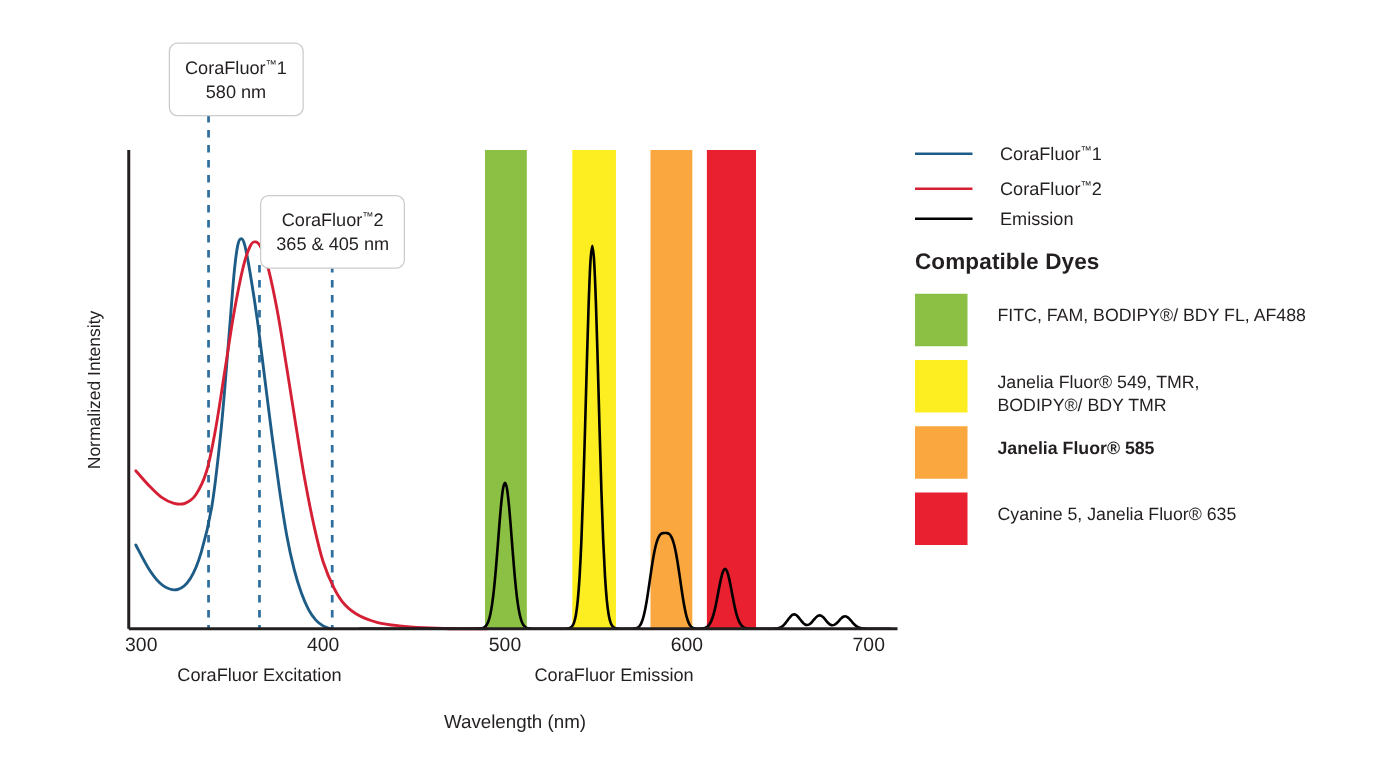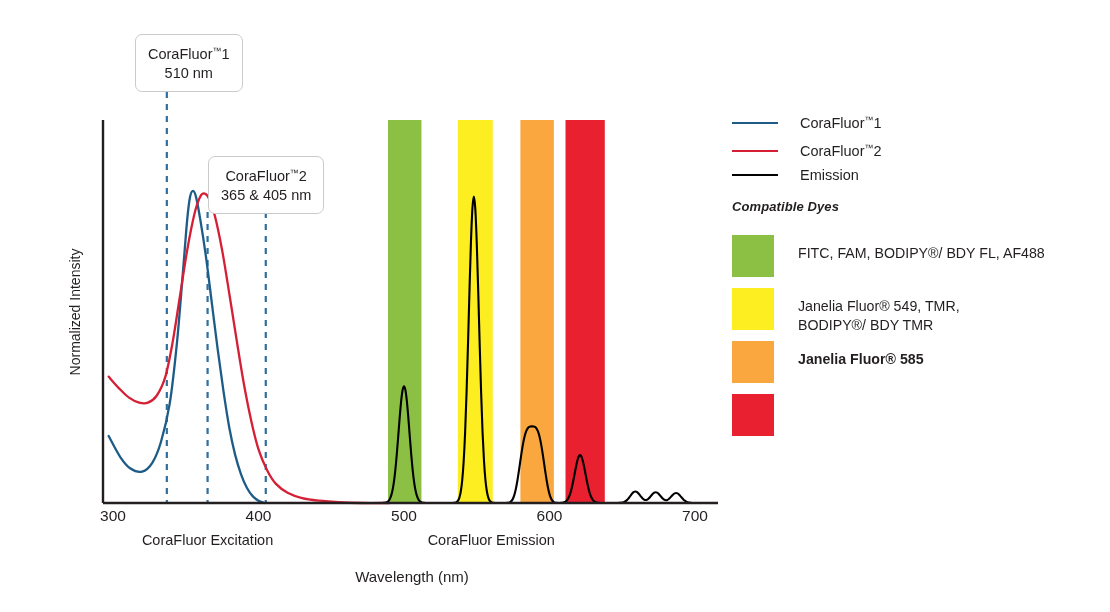--- a/index.html
+++ b/index.html
@@ -122,25 +122,24 @@
     margin-left: 22px;
     font-size: 14.5px;
     color: #231f20;
     white-space: nowrap;
   }
 
   #dyes-heading {
     position: absolute;
     left: 2px;
     top: 199px;
-    font-size: 13px;
+    font-size: 18px;
     font-weight: bold;
     color: #231f20;
     letter-spacing: 0.1px;
-    font-style: italic;
   }
 
   .dye-row {
     position: absolute;
     left: 0;
     display: flex;
     align-items: flex-start;
   }
   .dye-swatch {
     width: 42px;
@@ -194,21 +193,21 @@
       <g id="captions-group">
           <text x="207.575" y="545" class="axis-caption">CoraFluor Excitation</text>
           <text x="491.3" y="545" class="axis-caption">CoraFluor Emission</text>
         </g>
       <text id="x-axis-title" class="axis-title" x="412" y="582">Wavelength (nm)</text>
       <text id="y-axis-title" class="y-axis-title" x="0" y="0" transform="translate(80,312) rotate(-90)">Normalized Intensity</text>
     </svg>
 
     <div class="callout" id="callout-cf1">
       <span class="l1"><span>CoraFluor</span><span class="tm">™</span><span>1</span></span>
-      <span class="l2">510 nm</span>
+      <span class="l2">580 nm</span>
     </div>
 
     <div class="callout" id="callout-cf2">
       <span class="l1"><span>CoraFluor</span><span class="tm">™</span><span>2</span></span>
       <span class="l2">365 &amp; 405 nm</span>
     </div>
   </div>
 
   <div id="legend-panel">
     <div class="line-legend" id="line-legend">
@@ -235,17 +234,18 @@
           <div class="dye-swatch" style="background: rgb(252, 238, 33);"></div>
           <div class="dye-label">Janelia Fluor® 549, TMR,
 BODIPY®/ BDY TMR</div>
         </div>
         <div class="dye-row" style="top: 341px; font-weight: bold;">
           <div class="dye-swatch" style="background: rgb(249, 167, 62);"></div>
           <div class="dye-label">Janelia Fluor® 585</div>
         </div>
         <div class="dye-row" style="top: 394px;">
           <div class="dye-swatch" style="background: rgb(232, 32, 47);"></div>
+          <div class="dye-label">Cyanine 5, Janelia Fluor® 635</div>
         </div>
       </div>
   </div>
 
 </div>
 
 </body></html>

